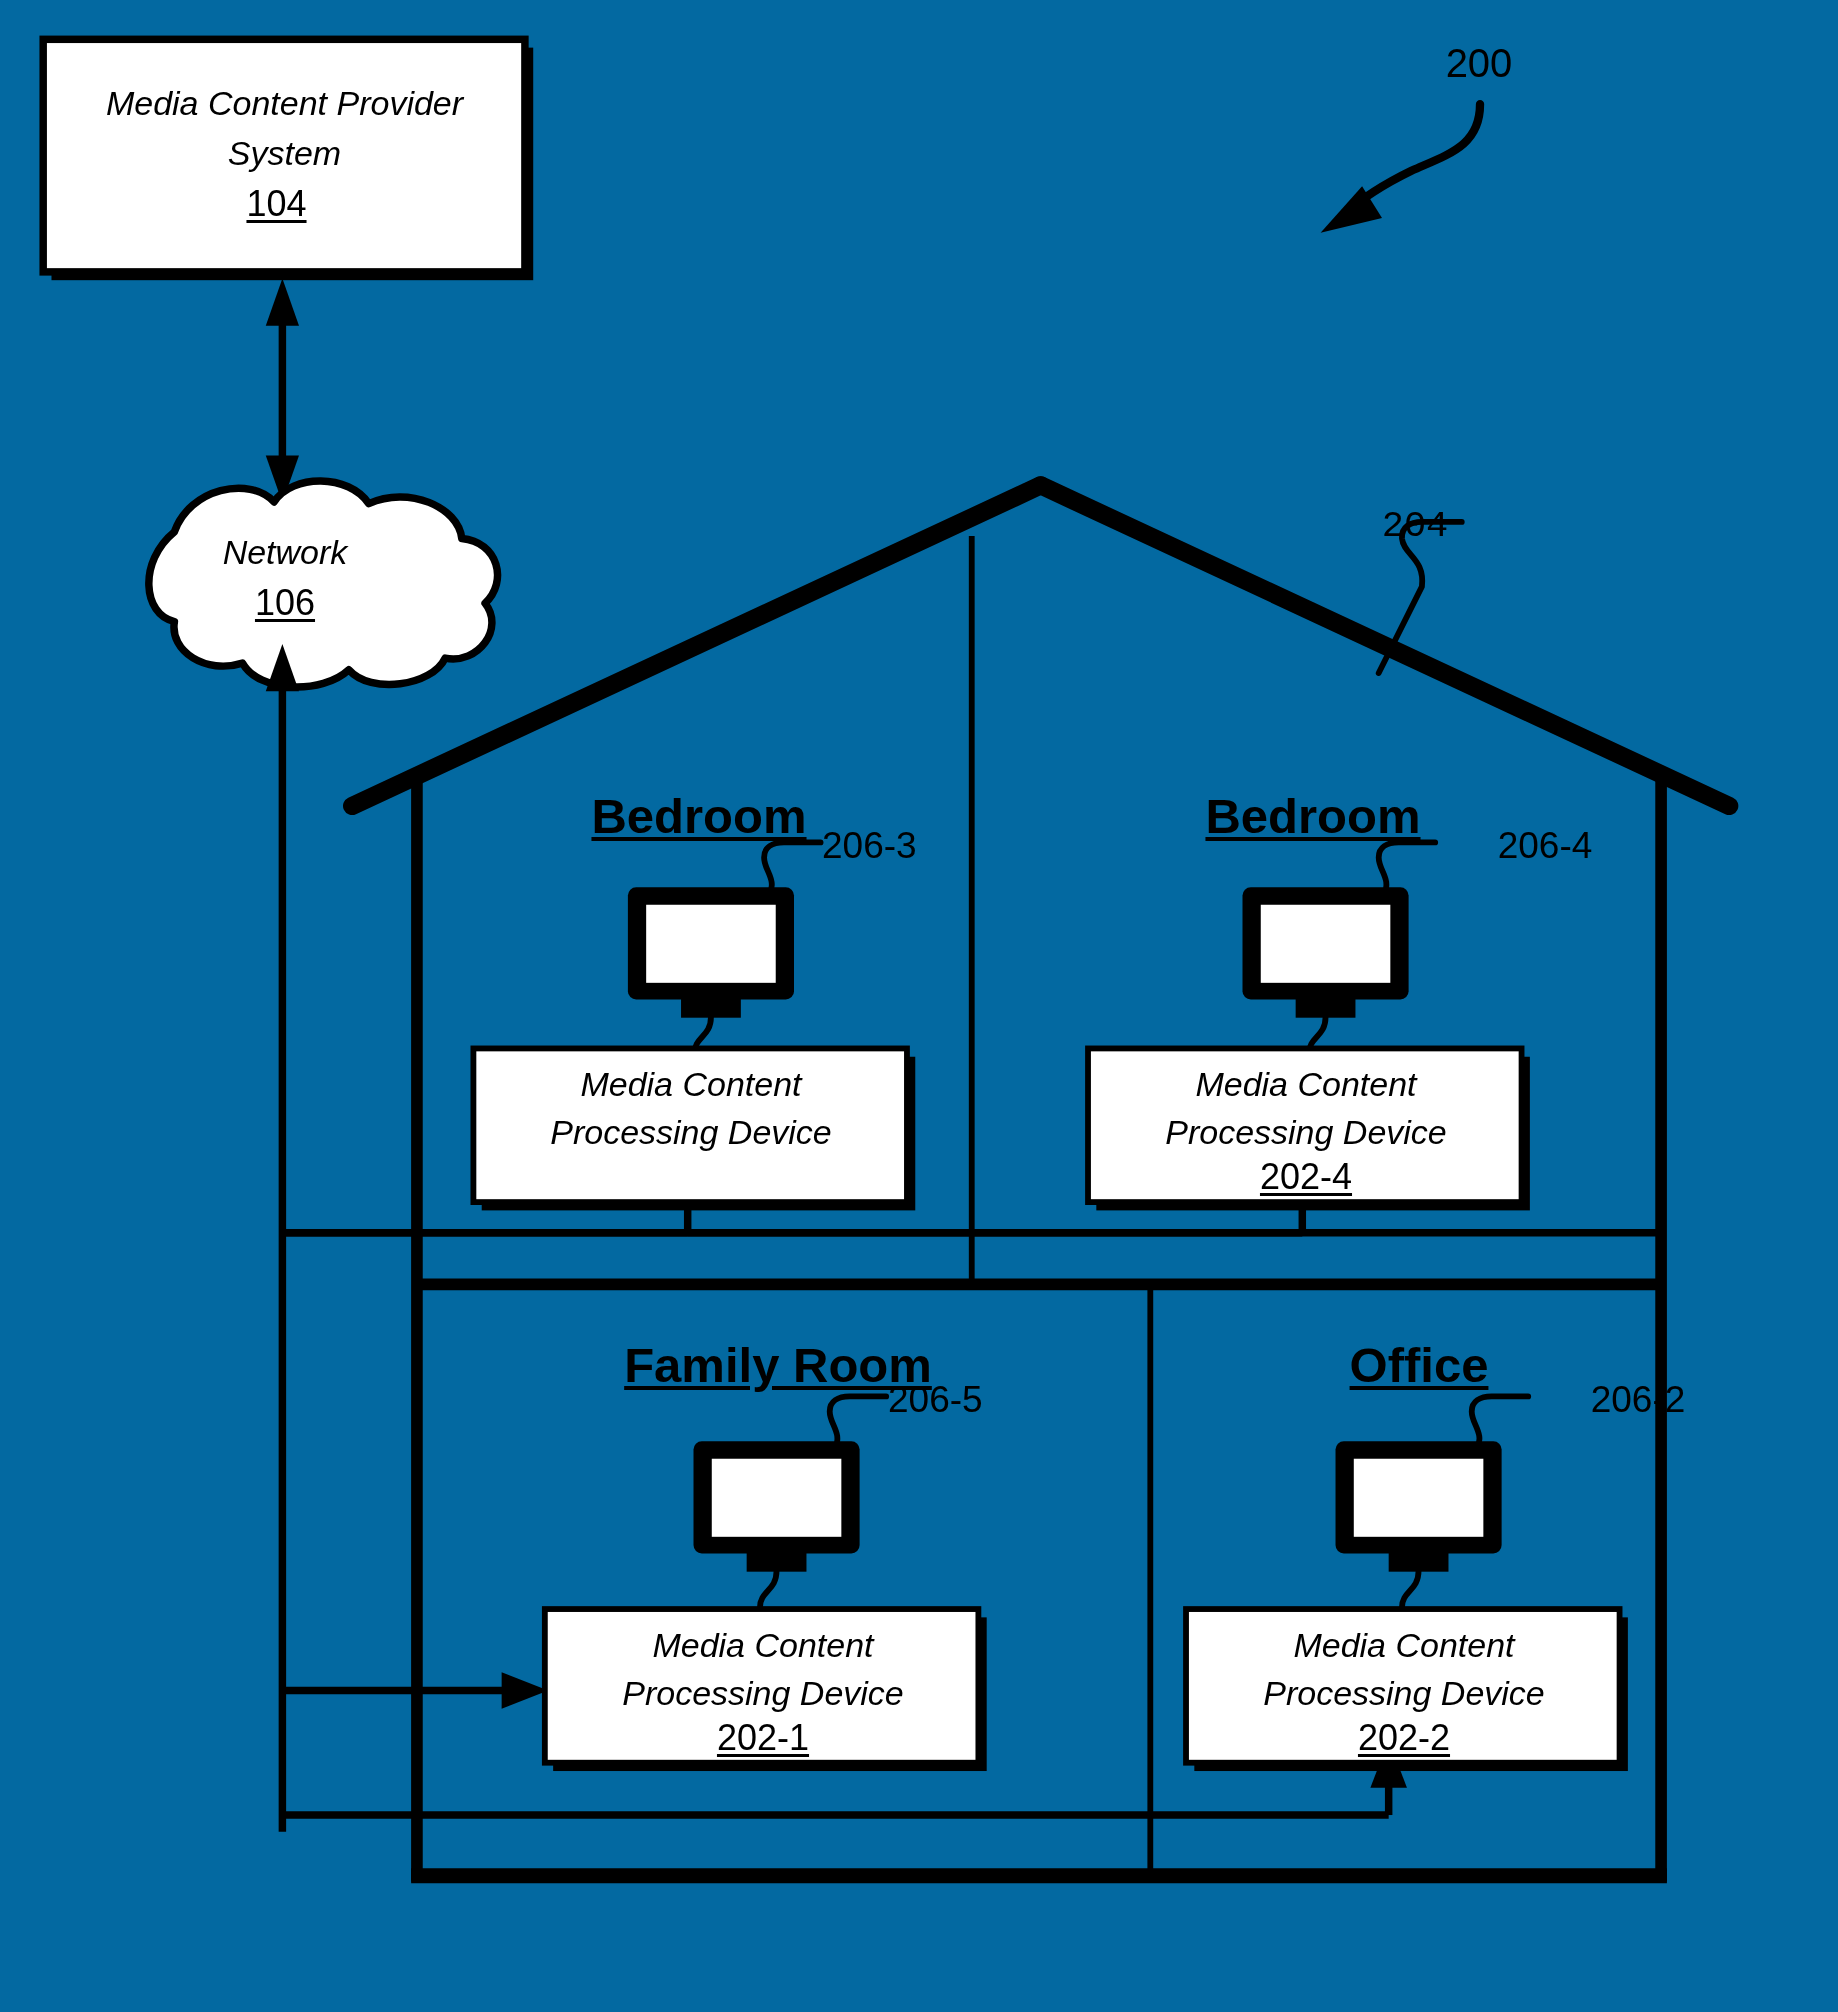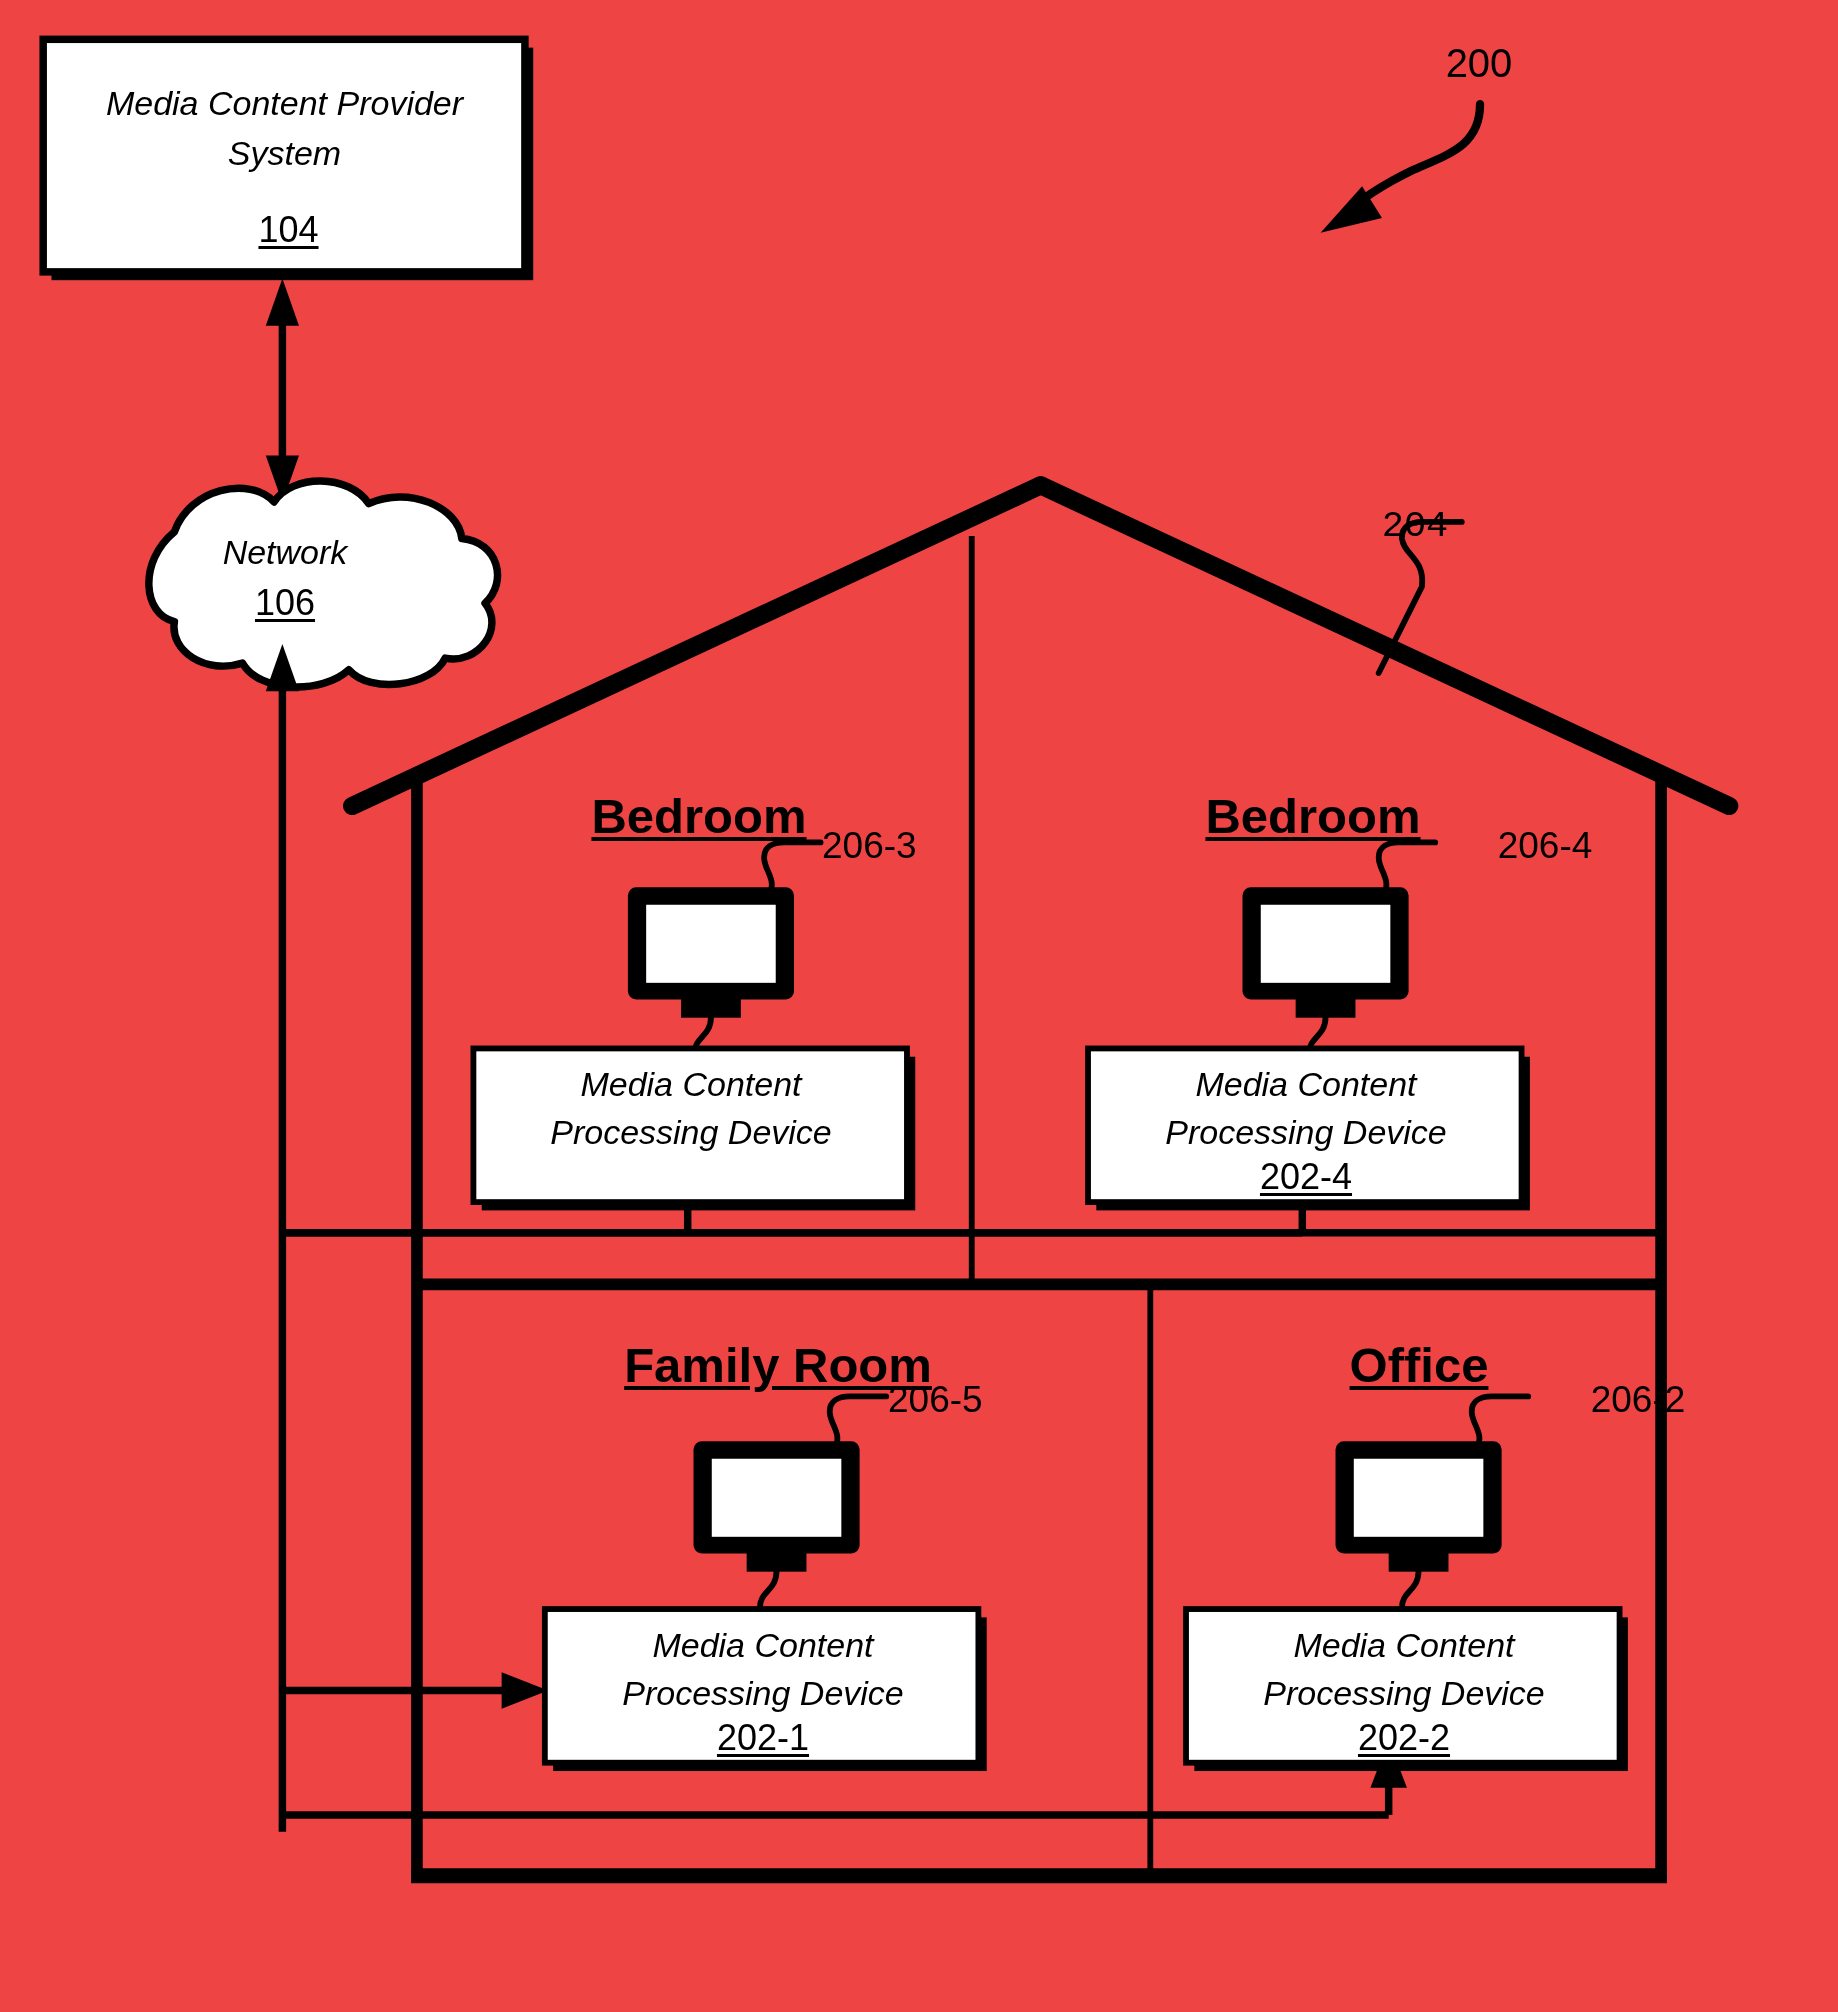--- a/index.html
+++ b/index.html
@@ -7,21 +7,21 @@
     padding: 0;
     background: #ffffff;
   }
   body {
     font-family: "Liberation Sans", sans-serif;
   }
   #canvas {
     position: relative;
     width: 1838px;
     height: 2013px;
-    background: #ef4444;
+    background: #0369a1;
     overflow: hidden;
   }
   svg.layer {
     position: absolute;
     left: 0;
     top: 0;
     width: 1838px;
     height: 2013px;
   }
   .txt {
@@ -198,21 +198,21 @@
       <rect x="1438" y="1947" width="522" height="185" fill="#000"></rect>
       <rect x="1428" y="1937" width="522" height="185" fill="#fff" stroke="#000" stroke-width="7"></rect>
     </g>
 
   </svg>
 
   <div class="txt fig-num" style="left:1404px; top:40px; width:150px;">200</div>
 
   <div class="txt box-label" style="left:52px; top:83px; width:465px;">Media Content Provider</div>
   <div class="txt box-label" style="left:52px; top:133px; width:465px;">System</div>
-  <div class="txt ref-num" style="left:56px; top:183px; width:465px;margin-top:26px;">104</div>
+  <div class="txt ref-num" style="left:44px; top:183px; width:465px;">104</div>
 
   <div class="txt box-label" style="left:148px; top:532px; width:274px;">Network</div>
   <div class="txt ref-num" style="left:148px; top:582px; width:274px;">106</div>
 
   <div class="txt lead-num" style="left:1307px; top:505px; width:216px; text-align:center;font-family:Liberation Mono, monospace;">204</div>
 
   <div class="txt room-title" style="left:537px; top:788px; width:324px;">Bedroom</div>
   <div class="txt lead-num" style="left:822px; top:824px; width:216px; text-align:left;">206-3</div>
   <div class="txt box-label" style="left:475px; top:1064px; width:432px;">Media Content</div>
   <div class="txt box-label" style="left:475px; top:1112px; width:432px;">Processing Device</div>

